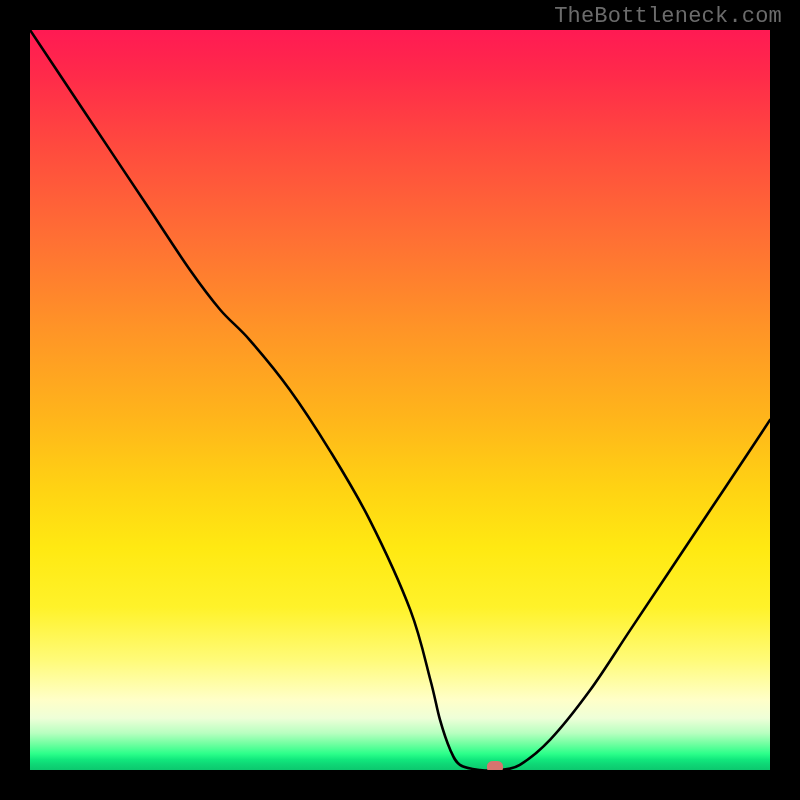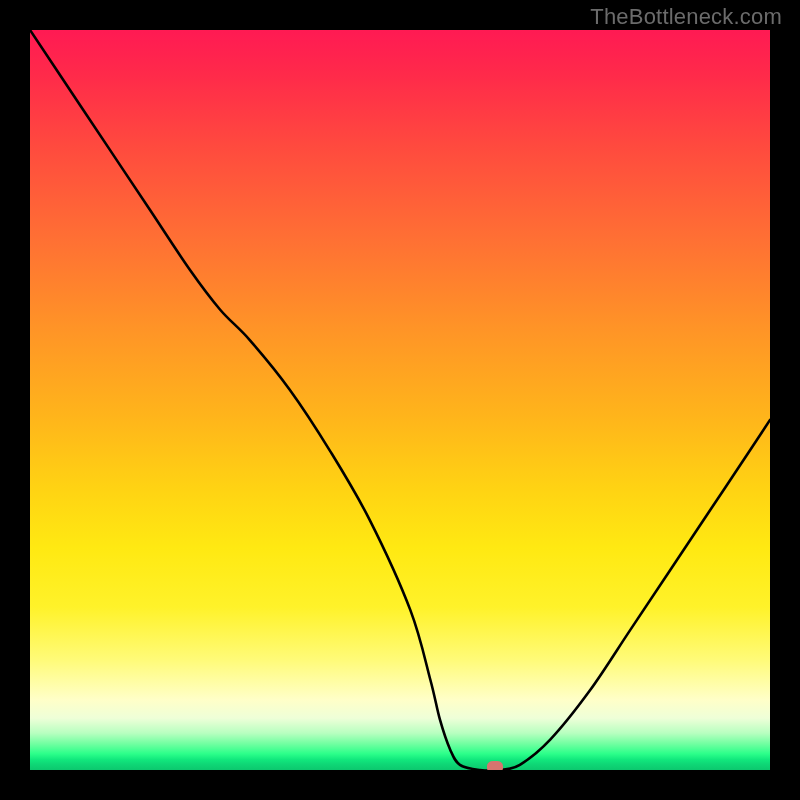--- a/index.html
+++ b/index.html
@@ -8,20 +8,21 @@
     width: 800px;
     height: 800px;
     background: #000;
     font-family: Arial, Helvetica, sans-serif;
   }
   .frame {
     position: relative;
     width: 800px;
     height: 780px;
     background: #000;
+    font-family: Liberation Mono, monospace;
   }
   .watermark {
     position: absolute;
     top: 4px;
     right: 18px;
     color: #6b6b6b;
     font-size: 22px;
     font-weight: 500;
     letter-spacing: 0.2px;
     z-index: 10;

